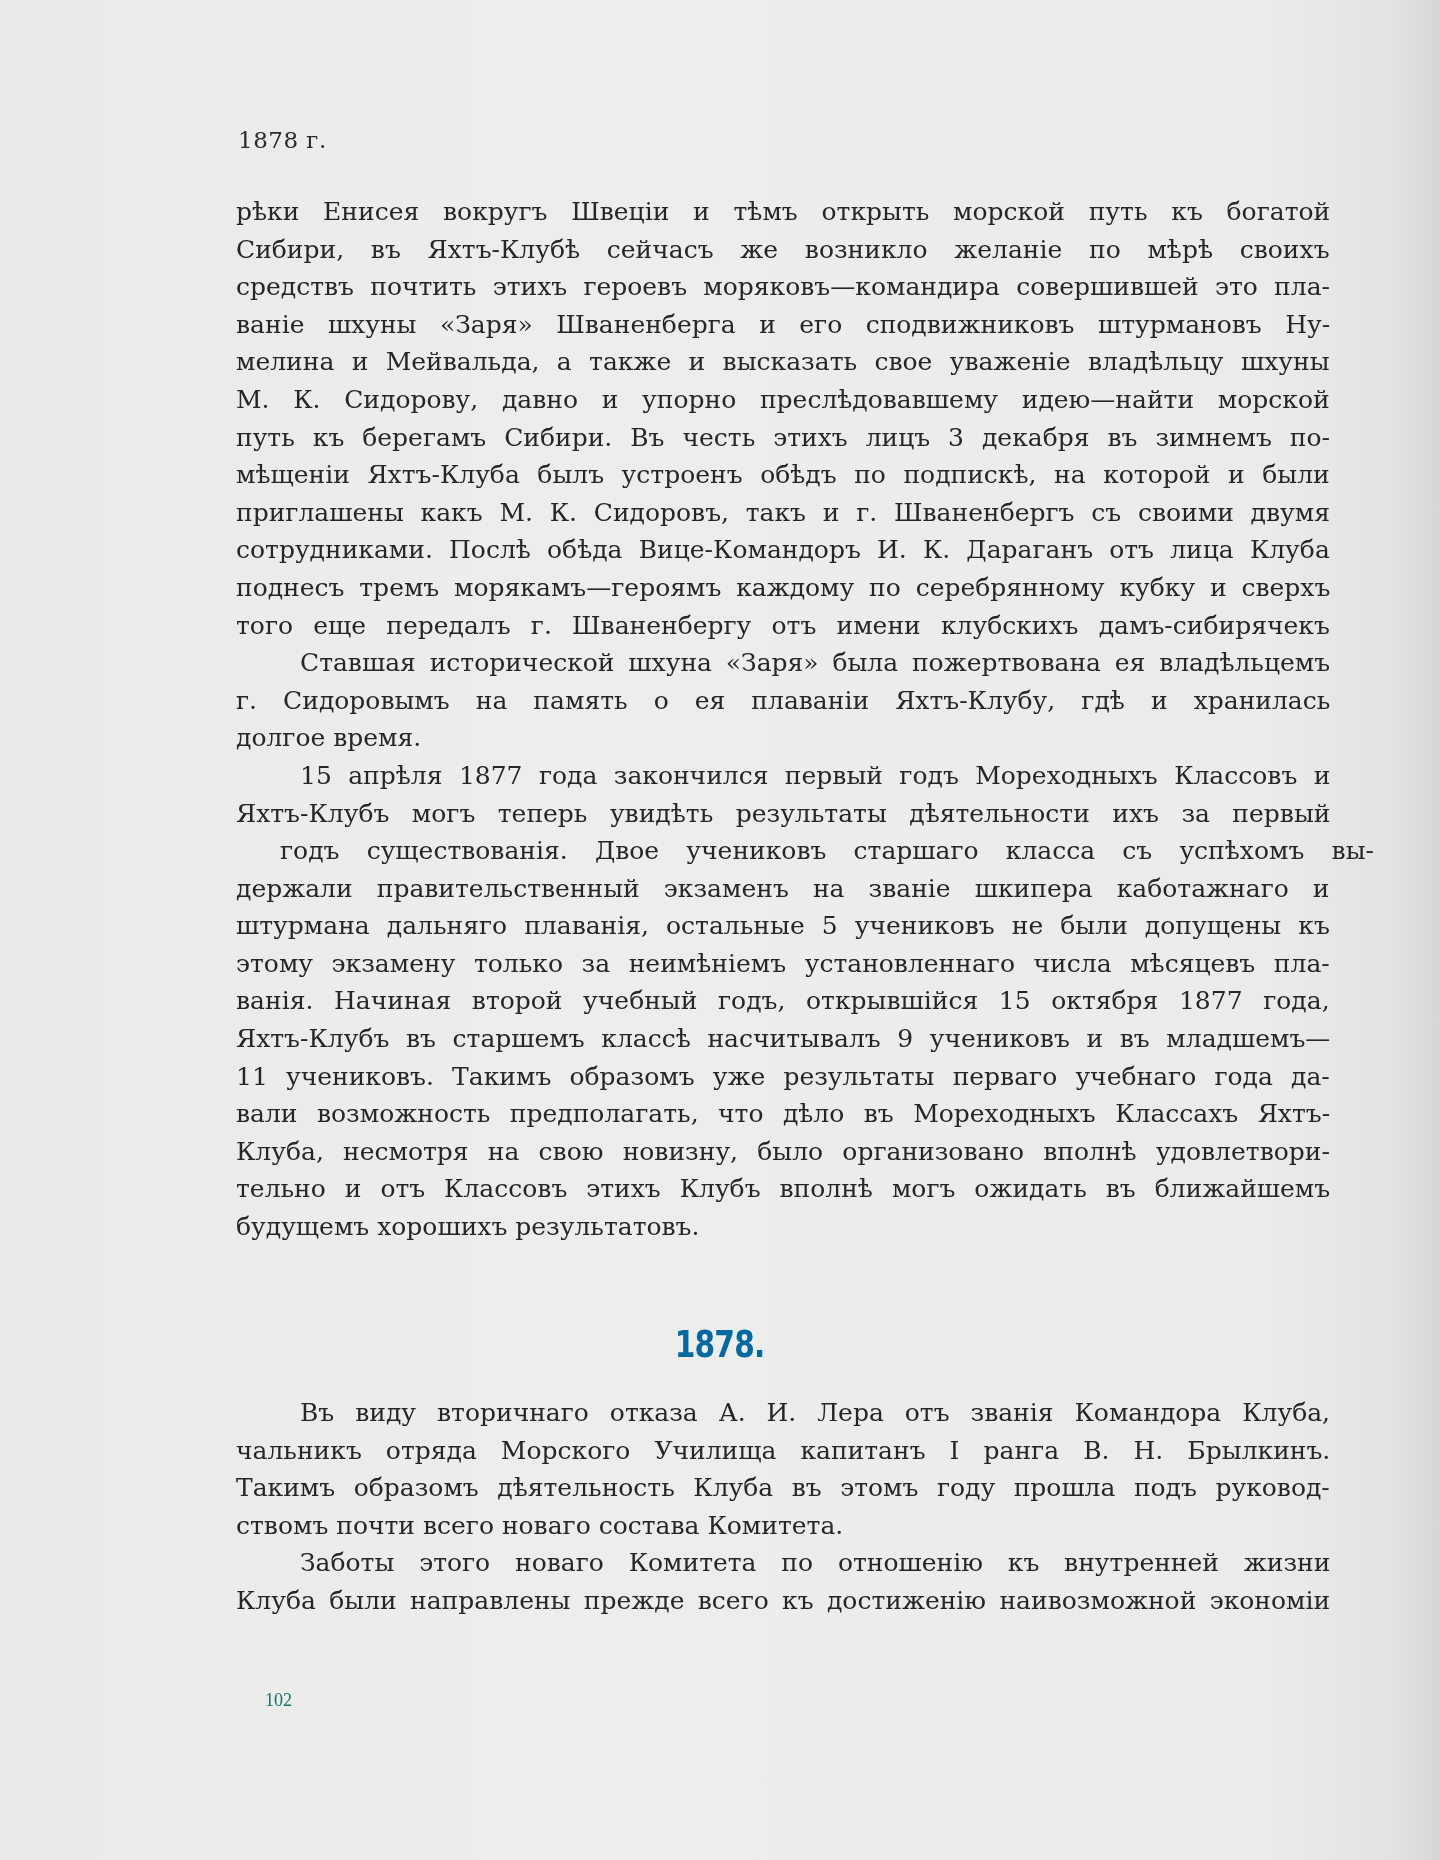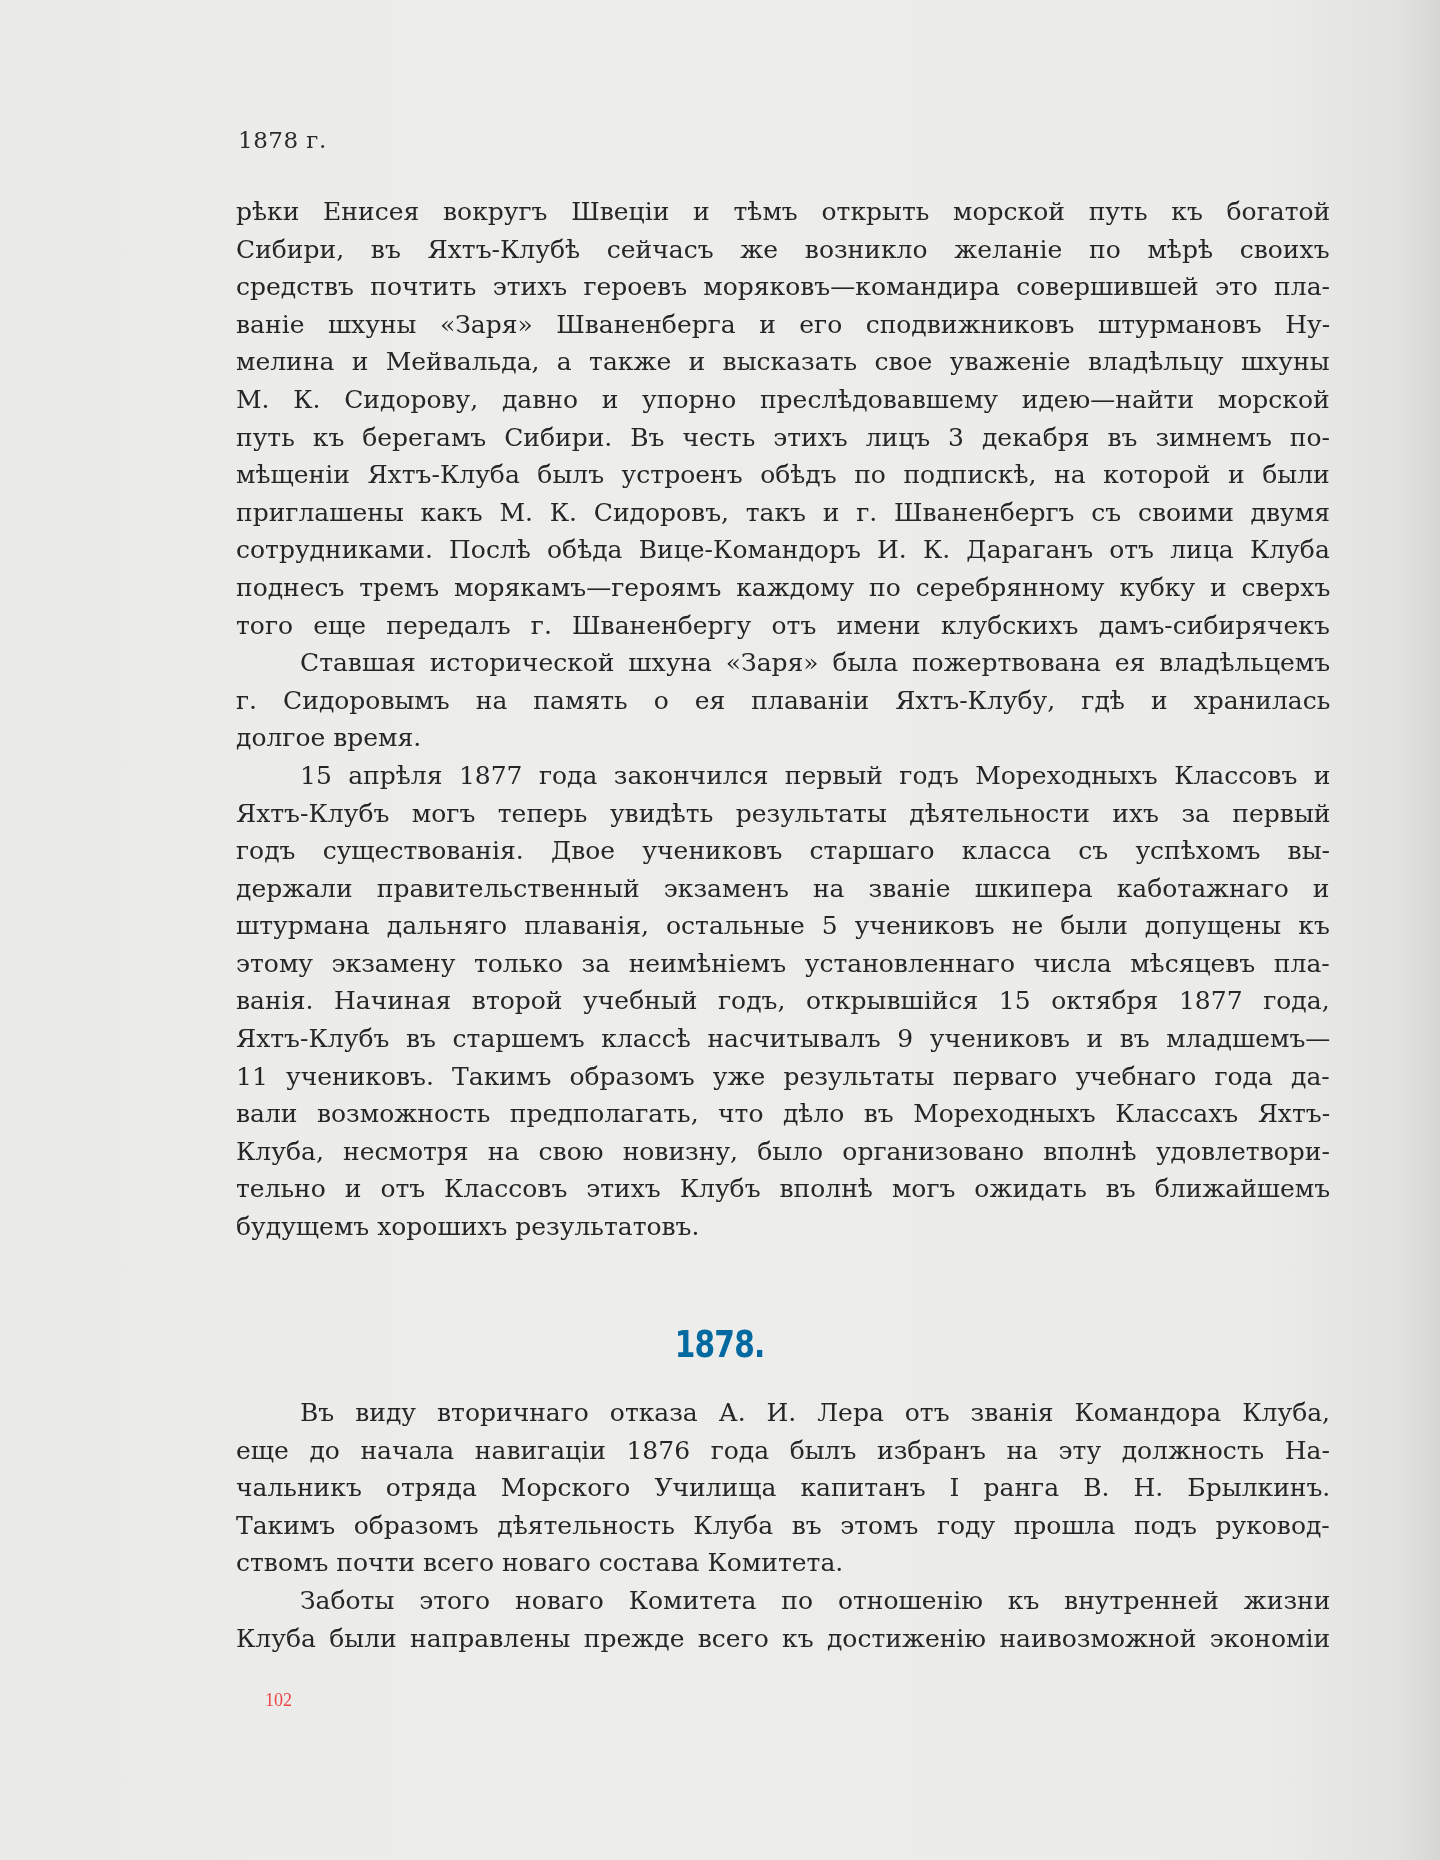--- a/index.html
+++ b/index.html
@@ -27,21 +27,21 @@
   .line span.t { display: inline-block; width: 100%; text-align: inherit; text-align-last: inherit; white-space: normal; word-spacing: 0; }
   .section-heading {
     position: absolute; left: 0; width: 1440px; top: 1322px; text-align: center;
     font-family: "DejaVu Sans", sans-serif; font-weight: bold; font-size: 38px;
     letter-spacing: -1px; color: #0369a1;
   }
   .section-heading span { display: inline-block; transform: scaleX(0.78); }
   .body-text-2 { position: absolute; left: 236px; top: 1394px; width: 1094px; }
   .page-number {
     position: absolute; left: 265px; top: 1690px;
-    font-family: "Liberation Serif", serif; font-size: 18px; color: #ef4444;
+    font-family: "Liberation Serif", serif; font-size: 18px; color: #0f766e;
   }
 </style>
 </head>
 <body>
 
 <div class="page">
   <div class="running-head">1878 г.</div>
 
   <div class="body-text" id="body-before">
       <div class="line"><span class="t" style="white-space: nowrap; width: auto; word-spacing: 15.8px;">рѣки Енисея вокругъ Швеціи и тѣмъ открыть морской путь къ богатой</span></div>
@@ -54,40 +54,39 @@
       <div class="line"><span class="t" style="white-space: nowrap; width: auto; word-spacing: 9.6px;">мѣщеніи Яхтъ-Клуба былъ устроенъ обѣдъ по подпискѣ, на которой и были</span></div>
       <div class="line"><span class="t" style="white-space: nowrap; width: auto; word-spacing: 8.81818px;">приглашены какъ М. К. Сидоровъ, такъ и г. Шваненбергъ съ своими двумя</span></div>
       <div class="line"><span class="t" style="white-space: nowrap; width: auto; word-spacing: 8.22222px;">сотрудниками. Послѣ обѣда Вице-Командоръ И. К. Дараганъ отъ лица Клуба</span></div>
       <div class="line"><span class="t" style="white-space: nowrap; width: auto; word-spacing: 6.875px;">поднесъ тремъ морякамъ—героямъ каждому по серебрянному кубку и сверхъ</span></div>
       <div class="line"><span class="t" style="white-space: nowrap; width: auto; word-spacing: 12.25px;">того еще передалъ г. Шваненбергу отъ имени клубскихъ дамъ-сибирячекъ</span></div>
       <div class="line indent"><span class="t" style="white-space: nowrap; width: auto; word-spacing: 5.85714px;">Ставшая исторической шхуна «Заря» была пожертвована ея владѣльцемъ</span></div>
       <div class="line"><span class="t" style="white-space: nowrap; width: auto; word-spacing: 18.1px;">г. Сидоровымъ на память о ея плаваніи Яхтъ-Клубу, гдѣ и хранилась</span></div>
       <div class="line last"><span class="t" style="white-space: nowrap; width: auto;">долгое время.</span></div>
       <div class="line indent"><span class="t" style="white-space: nowrap; width: auto; word-spacing: 8.44444px;">15 апрѣля 1877 года закончился первый годъ Мореходныхъ Классовъ и</span></div>
       <div class="line"><span class="t" style="white-space: nowrap; width: auto; word-spacing: 14.5px;">Яхтъ-Клубъ могъ теперь увидѣть результаты дѣятельности ихъ за первый</span></div>
-      <div class="line"><span class="t" style="white-space: nowrap; width: auto; word-spacing: 19.25px;">годъ существованія. Двое учениковъ старшаго класса съ успѣхомъ вы-</span></div>
+      <div class="line"><span class="t" style="white-space: nowrap; width: auto; word-spacing: 19.25px; margin-left: 44px;">годъ существованія. Двое учениковъ старшаго класса съ успѣхомъ вы-</span></div>
       <div class="line"><span class="t" style="white-space: nowrap; width: auto; word-spacing: 16.1429px;">держали правительственный экзаменъ на званіе шкипера каботажнаго и</span></div>
       <div class="line"><span class="t" style="white-space: nowrap; width: auto; word-spacing: 9.11111px;">штурмана дальняго плаванія, остальные 5 учениковъ не были допущены къ</span></div>
       <div class="line"><span class="t" style="white-space: nowrap; width: auto; word-spacing: 10.625px;">этому экзамену только за неимѣніемъ установленнаго числа мѣсяцевъ пла-</span></div>
       <div class="line"><span class="t" style="white-space: nowrap; width: auto; word-spacing: 12.6667px;">ванія. Начиная второй учебный годъ, открывшійся 15 октября 1877 года,</span></div>
       <div class="line"><span class="t" style="white-space: nowrap; width: auto; word-spacing: 8.66667px;">Яхтъ-Клубъ въ старшемъ классѣ насчитывалъ 9 учениковъ и въ младшемъ—</span></div>
       <div class="line"><span class="t" style="white-space: nowrap; width: auto; word-spacing: 10.2222px;">11 учениковъ. Такимъ образомъ уже результаты перваго учебнаго года да-</span></div>
       <div class="line"><span class="t" style="white-space: nowrap; width: auto; word-spacing: 11.5px;">вали возможность предполагать, что дѣло въ Мореходныхъ Классахъ Яхтъ-</span></div>
       <div class="line"><span class="t" style="white-space: nowrap; width: auto; word-spacing: 11.25px;">Клуба, несмотря на свою новизну, было организовано вполнѣ удовлетвори-</span></div>
       <div class="line"><span class="t" style="white-space: nowrap; width: auto; word-spacing: 11px;">тельно и отъ Классовъ этихъ Клубъ вполнѣ могъ ожидать въ ближайшемъ</span></div>
       <div class="line last"><span class="t" style="white-space: nowrap; width: auto;">будущемъ хорошихъ результатовъ.</span></div>
     </div>
 
   <div class="section-heading">
     <span>1878.</span>
   </div>
 
   <div class="body-text-2" id="body-after">
       <div class="line indent"><span class="t" style="white-space: nowrap; width: auto; word-spacing: 13px;">Въ виду вторичнаго отказа А. И. Лера отъ званія Командора Клуба,</span></div>
-      <div class="line"><span class="t" style="white-space: nowrap; width: auto; word-spacing: 12.6364px;">еще до начала навигаціи 1876 года былъ избранъ на эту должность На-</span></div>
       <div class="line"><span class="t" style="white-space: nowrap; width: auto; word-spacing: 16.1111px;">чальникъ отряда Морского Училища капитанъ I ранга В. Н. Брылкинъ.</span></div>
       <div class="line"><span class="t" style="white-space: nowrap; width: auto; word-spacing: 10.5556px;">Такимъ образомъ дѣятельность Клуба въ этомъ году прошла подъ руковод-</span></div>
       <div class="line last"><span class="t" style="white-space: nowrap; width: auto;">ствомъ почти всего новаго состава Комитета.</span></div>
       <div class="line indent"><span class="t" style="white-space: nowrap; width: auto; word-spacing: 16.875px;">Заботы этого новаго Комитета по отношенію къ внутренней жизни</span></div>
       <div class="line"><span class="t" style="white-space: nowrap; width: auto; word-spacing: 5.375px;">Клуба были направлены прежде всего къ достиженію наивозможной экономіи</span></div>
     </div>
 
   <div class="page-number">102</div>
 </div>
 

